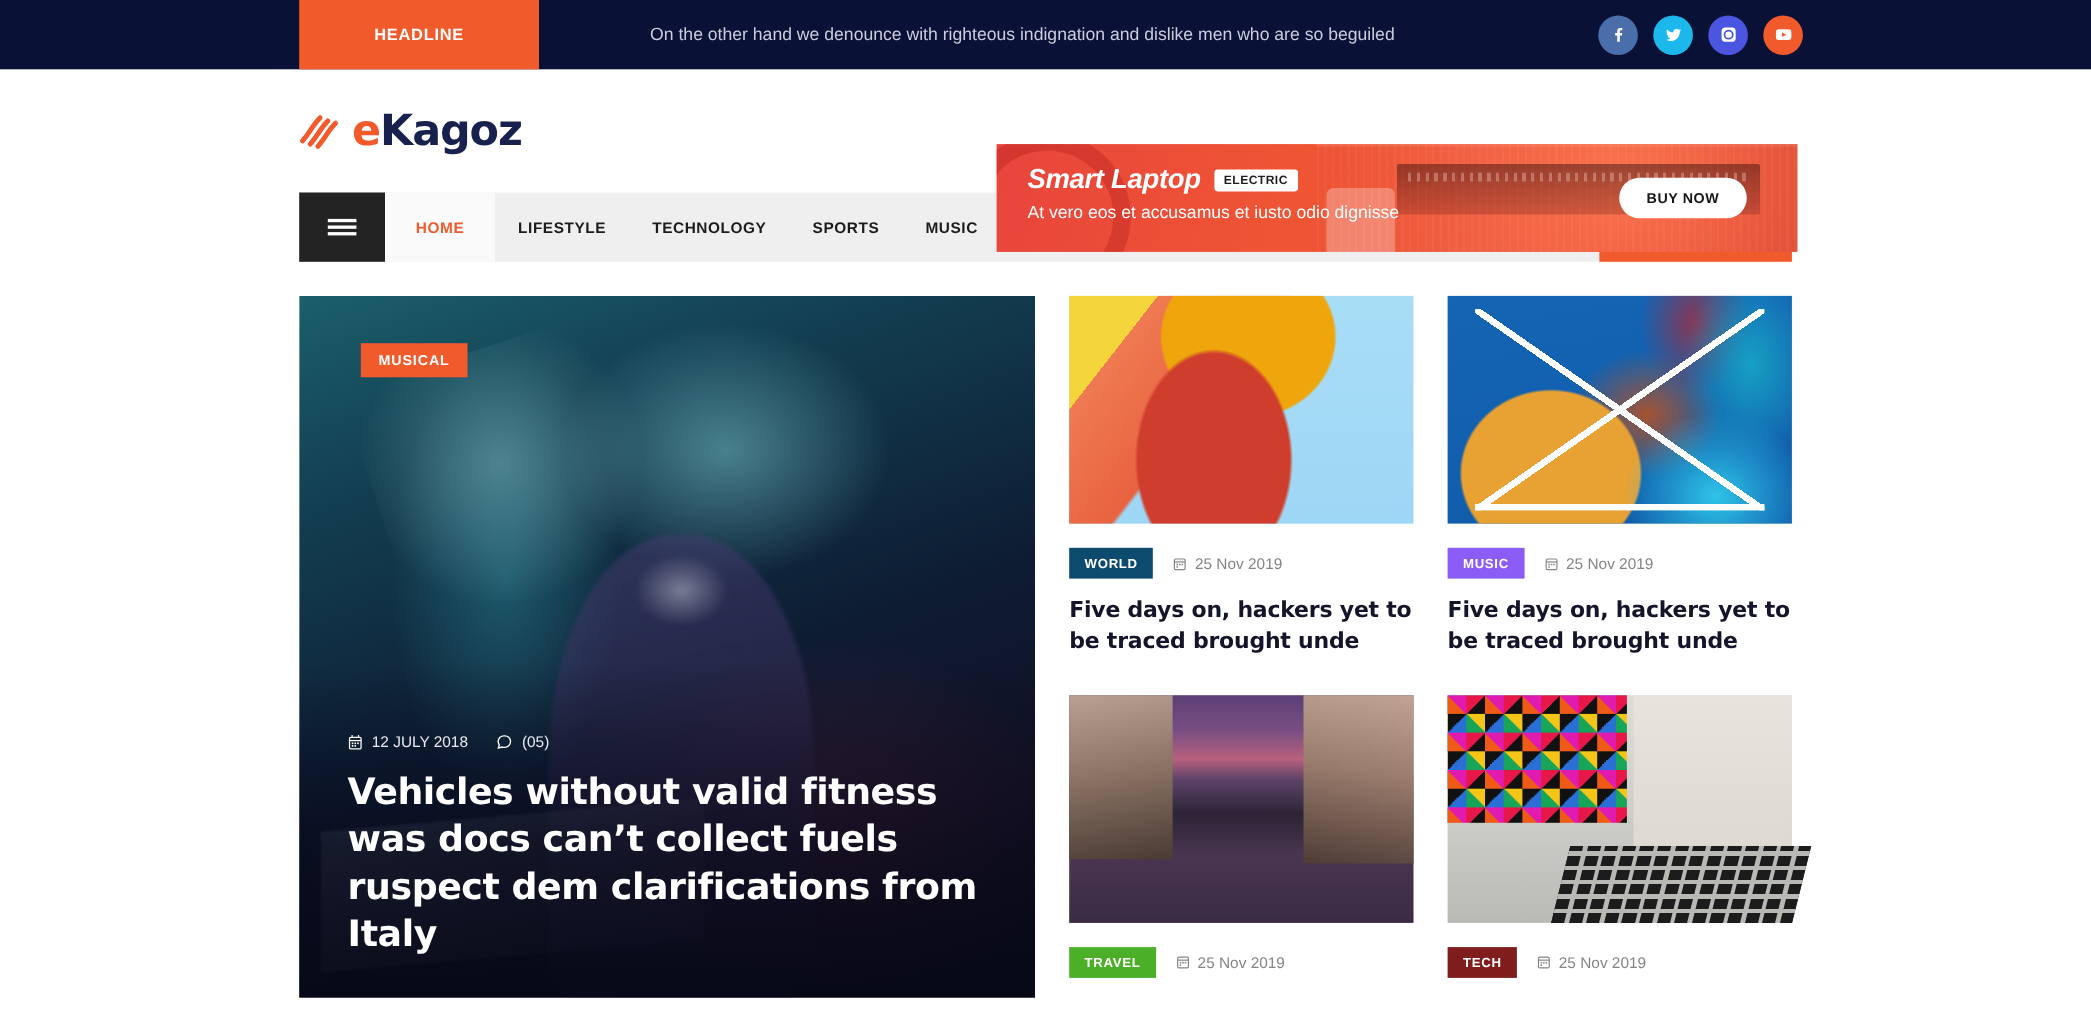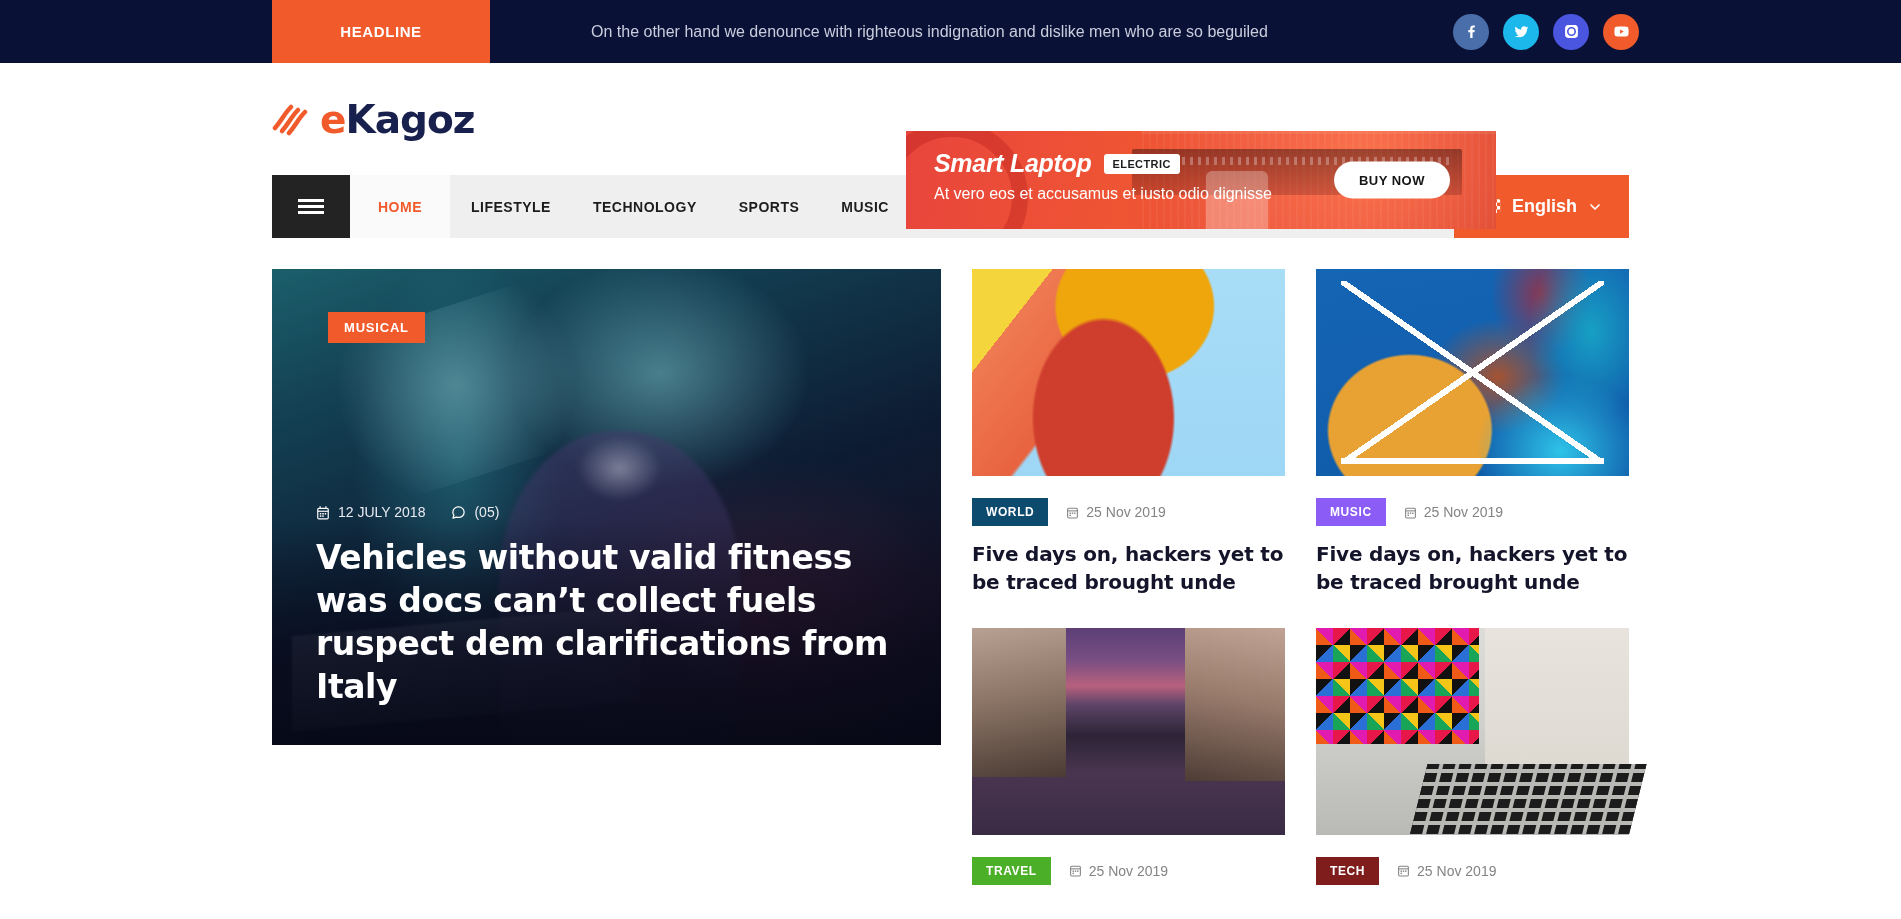--- a/index.html
+++ b/index.html
@@ -47,21 +47,21 @@
   .logo { display: flex; align-items: center; gap: 6px; cursor: pointer; }
   .logo-mark { width: 42px; height: 34px; }
   .logo-text {
     font-size: 39px; font-weight: bold; letter-spacing: -1px;
     color: #18214d; font-family: "DejaVu Sans", sans-serif;
   }
   .logo-text .e { color: #f15a2b; }
 
   .ad-banner {
     position: absolute; left: 906px; top: 68px;
-    width: 590px; height: 98px;
+    width: 728px; height: 98px;
     background:
       radial-gradient(circle at 78% 30%, rgba(255,120,80,.85) 0%, rgba(0,0,0,0) 46%),
       linear-gradient(100deg, #e8453c 0%, #ef5533 38%, #e8503a 62%, #d8402f 100%);
     overflow: hidden; cursor: pointer;
   }
   .ad-banner::before {
     content:""; position:absolute; right:0; top:0; width:60%; height:100%;
     background:
       linear-gradient(180deg, rgba(255,255,255,.12) 0 3px, rgba(0,0,0,0) 3px 100%),
       repeating-linear-gradient(90deg, rgba(255,255,255,.07) 0 2px, rgba(0,0,0,0) 2px 7px);
@@ -139,21 +139,21 @@
     background: #f15a2b; color: #fff; display: flex; align-items: center;
     gap: 10px; padding: 0 26px; cursor: pointer;
     font-size: 18px; font-weight: bold;
   }
 
   
   .content {
     padding: 0 272px; margin-top: 31px; display: flex; gap: 31px;
   }
   .hero {
-    width: 669px; height: 476px; position: relative; overflow: hidden;
+    width: 669px; height: 638px; position: relative; overflow: hidden;
     cursor: pointer; flex: none;
   }
   .hero-photo {
     position: absolute; inset: 0;
     background:
       radial-gradient(ellipse 220px 170px at 58% 22%, rgba(150,235,240,.42) 0%, rgba(0,0,0,0) 68%),
       radial-gradient(ellipse 150px 300px at 28% 40%, rgba(60,190,200,.30) 0%, rgba(0,0,0,0) 70%),
       radial-gradient(ellipse 320px 260px at 72% 78%, rgba(120,40,70,.40) 0%, rgba(0,0,0,0) 72%),
       linear-gradient(160deg, #1b5f6b 0%, #133f52 22%, #0d1b32 55%, #131226 78%, #0c0d1c 100%);
   }

